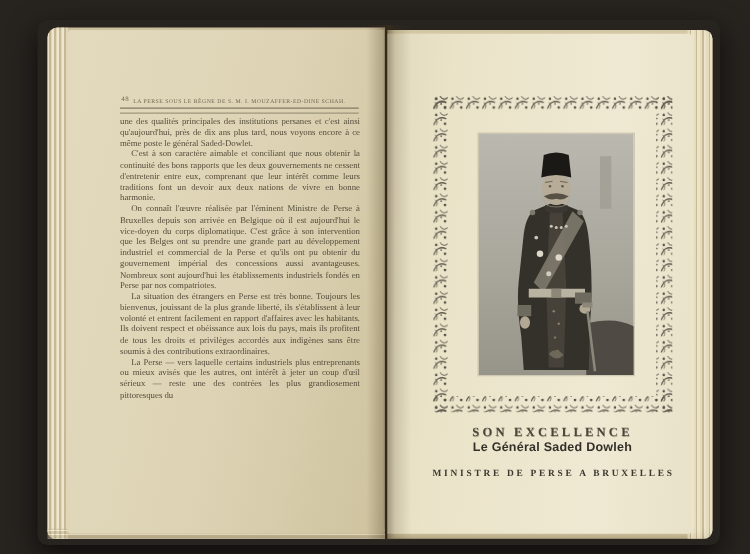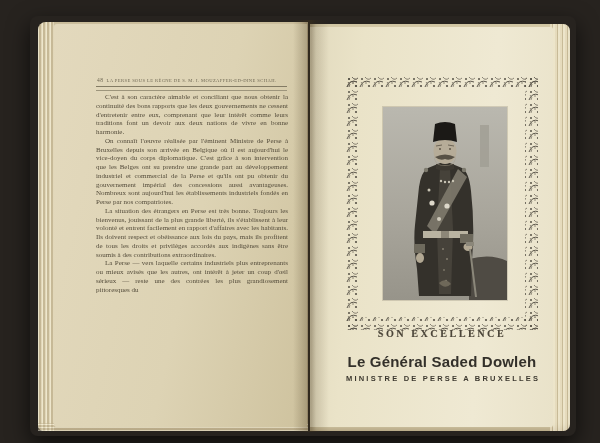--- a/index.html
+++ b/index.html
@@ -59,29 +59,29 @@
     text-align:justify;text-justify:inter-word;}
   .body-text p{margin:0;text-indent:9px;}
   .body-text p.no-indent{text-indent:0;}
 
   
   .orn-frame{left:346px;top:76px;width:192px;height:254px;}
   .photo{left:383px;top:107px;width:124px;height:193px;
     box-shadow:0 0 0 1px rgba(120,112,95,.25);}
 
   .cap{left:346px;width:192px;text-align:center;white-space:nowrap;}
-  .cap-excellence{top:328px;
+  .cap-excellence{top:341px;
     font-family:"Liberation Serif",serif;font-weight:700;
     font-size:10px;letter-spacing:2.6px;color:#4c463a;
     text-shadow:.4px .4px 0 rgba(120,112,92,.55);}
   .cap-name{top:353px;
     font-family:"Liberation Sans",sans-serif;font-weight:700;
-    font-size:15px;color:#33302a;letter-spacing:.2px;}
+    font-size:10px;color:#33302a;letter-spacing:.2px;}
   .cap-title{top:374px;
-    font-family:Liberation Sans, sans-serif;font-weight:700;
+    font-family:Liberation Serif, serif;font-weight:700;
     font-size:7.5px;letter-spacing:2.2px;color:#3c382f;}
 </style>
 </head>
 <body>
 
 <div class="abs book-shadow"></div>
 
 <div class="abs left-stack">
   <div class="abs edge-lines"></div>
   <div class="abs edge-bottom"></div>
@@ -95,20 +95,21 @@
 
 <div class="abs gutter"></div>
 
 <div class="abs running-head">
   <span class="pagenum">48</span>
   <span>LA PERSE SOUS LE RÈGNE DE S. M. I. MOUZAFFER-ED-DINE SCHAH.</span>
 </div>
 <div class="abs head-rule"></div>
 
 <div class="abs body-text">
+  <p class="no-indent">une des qualités principales des institutions persanes et c'est ainsi qu'aujourd'hui, près de dix ans plus tard, nous voyons encore à ce même poste le général Saded-Dowlet.</p>
   <p>C'est à son caractère aimable et conciliant que nous obtenir la continuité des bons rapports que les deux gouvernements ne cessent d'entretenir entre eux, comprenant que leur intérêt comme leurs traditions font un devoir aux deux nations de vivre en bonne harmonie.</p>
   <p>On connaît l'œuvre réalisée par l'éminent Ministre de Perse à Bruxelles depuis son arrivée en Belgique où il est aujourd'hui le vice-doyen du corps diplomatique. C'est grâce à son intervention que les Belges ont su prendre une grande part au développement industriel et commercial de la Perse et qu'ils ont pu obtenir du gouvernement impérial des concessions aussi avantageuses. Nombreux sont aujourd'hui les établissements industriels fondés en Perse par nos compatriotes.</p>
   <p>La situation des étrangers en Perse est très bonne. Toujours les bienvenus, jouissant de la plus grande liberté, ils s'établissent à leur volonté et entrent facilement en rapport d'affaires avec les habitants. Ils doivent respect et obéissance aux lois du pays, mais ils profitent de tous les droits et privilèges accordés aux indigènes sans être soumis à des contributions extraordinaires.</p>
   <p>La Perse — vers laquelle certains industriels plus entreprenants ou mieux avisés que les autres, ont intérêt à jeter un coup d'œil sérieux — reste une des contrées les plus grandiosement pittoresques du</p>
 </div>
 
 <svg class="abs orn-frame" width="192" height="254" viewBox="0 0 192 254" xmlns="http://www.w3.org/2000/svg">
   <defs>
     <pattern id="orn" width="13" height="13" patternUnits="userSpaceOnUse">
       <path d="M1 11 Q4 3 11 6" fill="none" stroke="#5b564b" stroke-width="1"></path>

